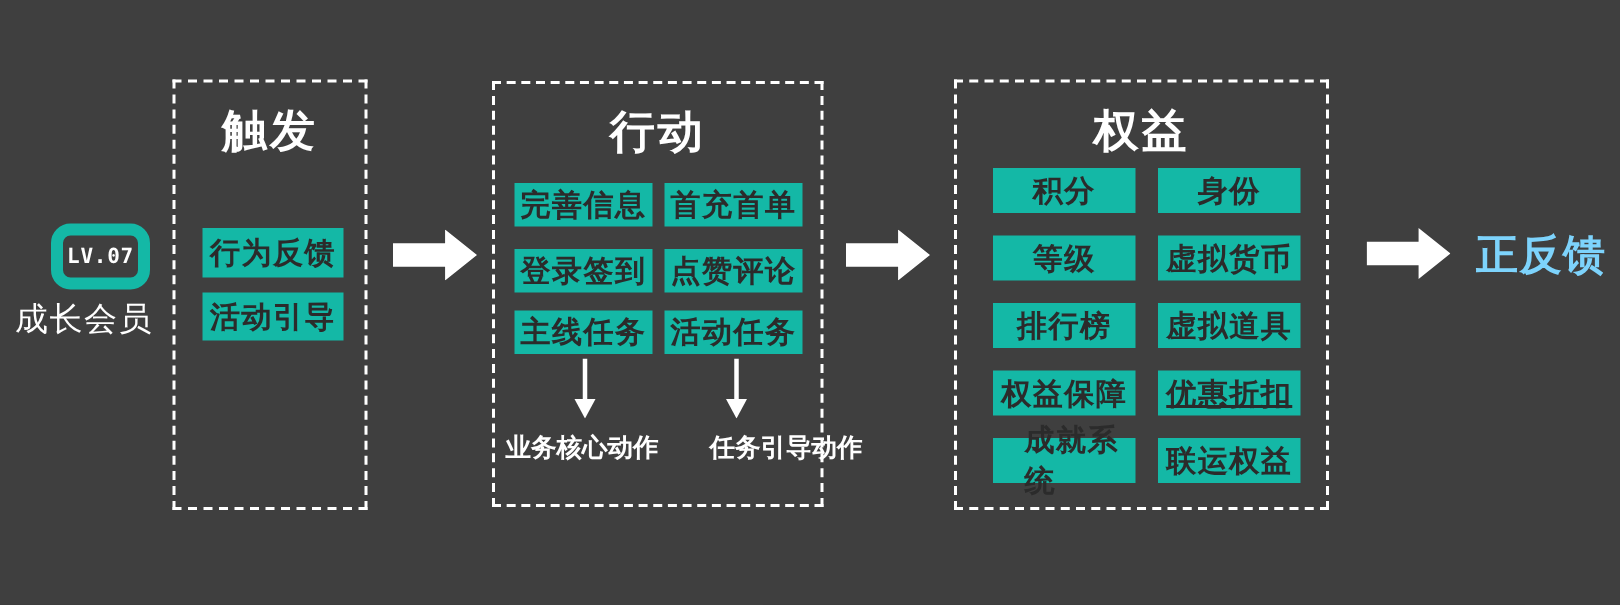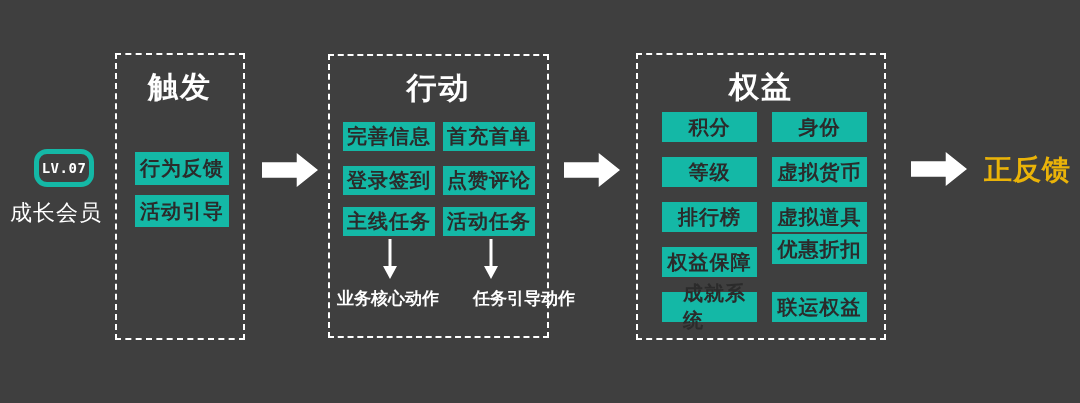--- a/index.html
+++ b/index.html
@@ -4,21 +4,21 @@
 <style>
   html,body{margin:0;padding:0;background:#3f3f3f;}
   .canvas{
     position:relative;width:1080px;height:403px;background:#3f3f3f;
     font-family:"Liberation Sans","DejaVu Sans",sans-serif;overflow:hidden;
   }
   
   .member{position:absolute;left:0;top:140;width:112px;}
   .lv-badge{
     position:absolute;left:34px;top:149px;width:50px;height:28px;
-    border:5px solid #14b8a6;border-radius:13px;
+    border:8px solid #14b8a6;border-radius:13px;
     display:flex;align-items:center;justify-content:center;
     color:#ffffff;font-family:"DejaVu Sans Mono","Liberation Mono",monospace;
     font-weight:bold;font-size:14px;letter-spacing:0.5px;
   }
   .member-name{
     position:absolute;left:0;top:198px;width:112px;text-align:center;
     color:#ffffff;font-size:22px;font-weight:normal;letter-spacing:1px;
   }
   
   .stage{position:absolute;border:2px dashed #ffffff;box-sizing:border-box;}
@@ -41,42 +41,42 @@
   
   .ac{width:92px;height:29px;}
   .a11{left:13px;top:66px;}  .a12{left:113px;top:66px;}
   .a21{left:13px;top:110px;} .a22{left:113px;top:110px;}
   .a31{left:13px;top:151px;} .a32{left:113px;top:151px;}
   
   .bc{width:95px;height:30px;}
   .b11{left:24px;top:57px;}  .b12{left:134px;top:57px;}
   .b21{left:24px;top:102px;} .b22{left:134px;top:102px;}
   .b31{left:24px;top:147px;} .b32{left:134px;top:147px;}
-  .b41{left:24px;top:192px;} .b42{left:134px;top:179px;}
+  .b41{left:24px;top:192px;} .b42{left:134px;top:192px;text-decoration:underline;}
   .b51{left:24px;top:237px;padding-left:21px;} .b52{left:134px;top:237px;}
   
   .down-arrow{position:absolute;width:16px;height:40px;top:183px;}
   .da1{left:52px;} .da2{left:153px;}
   .footnote{
     position:absolute;top:231px;color:#ffffff;font-size:17px;font-weight:bold;
     width:104px;text-align:center;letter-spacing:0;white-space:nowrap;
   }
   .fn1{left:6px;} .fn2{left:110px;margin-left:32px;}
   
   .flow-arrow{
     position:absolute;width:56px;height:34px;background:#ffffff;
     clip-path:polygon(0 27%,62% 27%,62% 0,100% 50%,62% 100%,62% 73%,0 73%);
   }
   .fa1{left:262px;top:153px;}
   .fa2{left:564px;top:153px;}
   .fa3{left:911px;top:152px;}
   
   .result{
     position:absolute;left:975px;top:151px;width:105px;text-align:center;
-    color:#eab308;font-size:28px;font-weight:bold;letter-spacing:1px;
+    color:#7dd3fc;font-size:28px;font-weight:bold;letter-spacing:1px;
   }
 </style>
 </head>
 <body>
 
 <div class="canvas">
 
   <div class="member">
     <div class="lv-badge">
       <span>LV.07</span>

